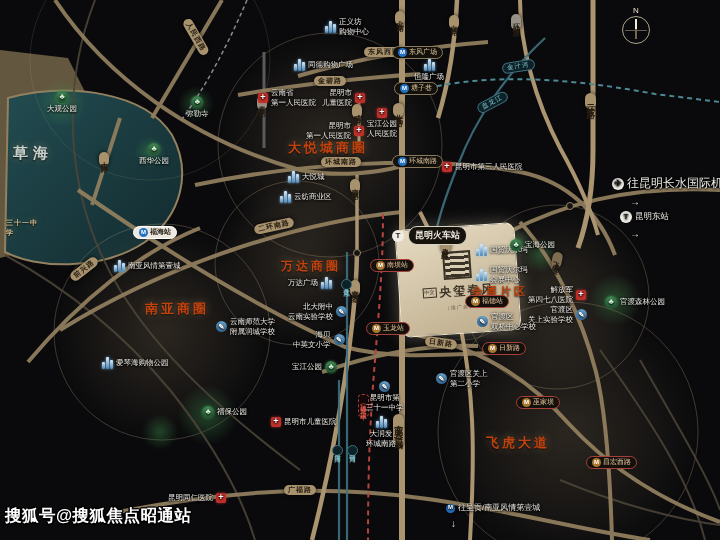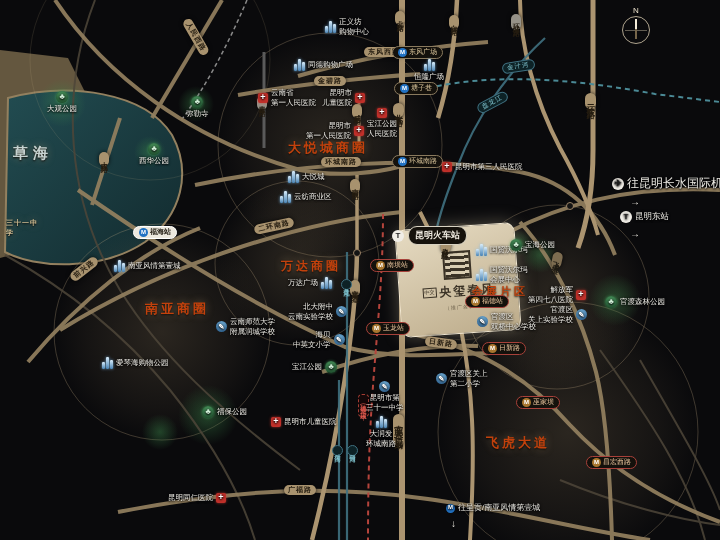--- a/index.html
+++ b/index.html
@@ -538,14 +538,15 @@
     <span>昆明东站</span>
     </div>
   <div class="arrow" style="left:630px;top:228px">→</div>
 
   <div class="lbl" style="left:446px;top:503px;font-size:8px">
     <span class="i metro"></span>
     <span>往呈贡/南亚风情第壹城</span>
     </div>
   <div class="arrow" style="left:451px;top:518px">↓</div>
 
+  <div class="watermark">搜狐号@搜狐焦点昭通站</div>
 
 </div>
 
 </body></html>

